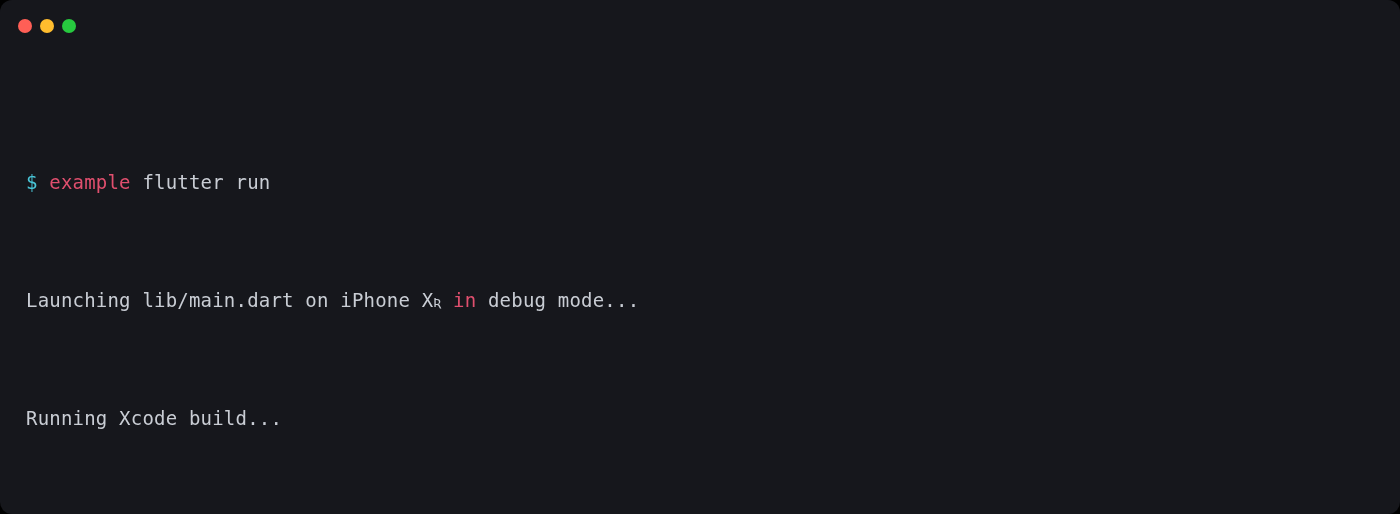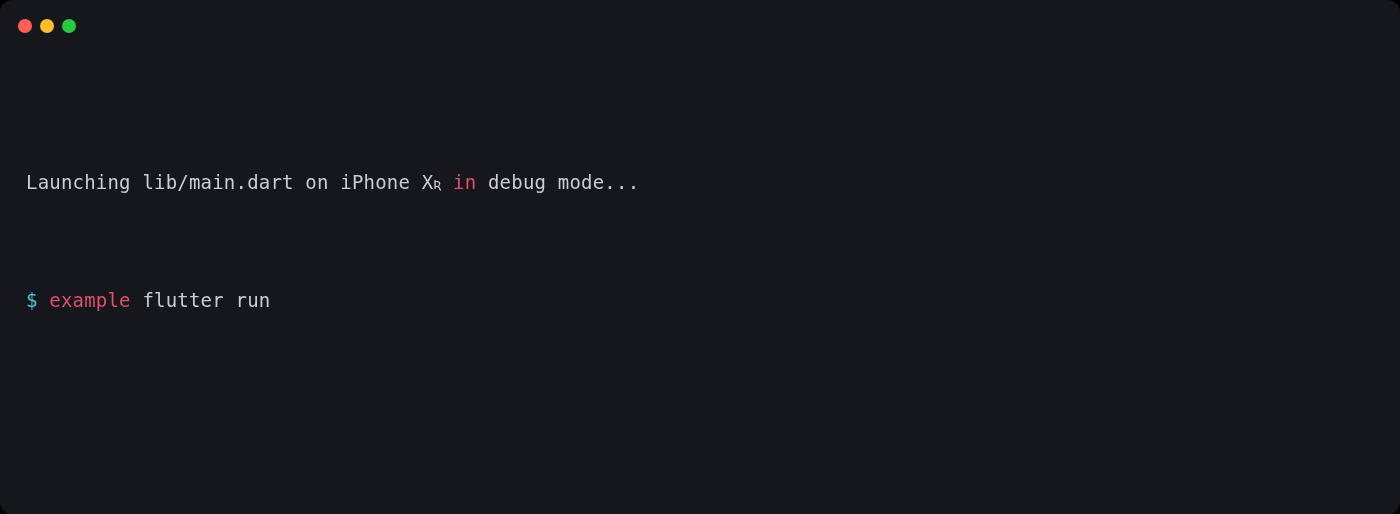--- a/index.html
+++ b/index.html
@@ -59,24 +59,25 @@
 <div class="window">
 
   <div class="titlebar">
     <div class="traffic-dot traffic-close"></div>
     <div class="traffic-dot traffic-min"></div>
     <div class="traffic-dot traffic-max"></div>
   </div>
 
   <div class="terminal">
 
+    <span class="line"><span class="c-prompt">$ </span><span class="c-cmd">example</span><span class="c-dim"> flutter run</span></span>
+
     <span class="line"><span>Launching lib/main.dart on iPhone X</span><span class="sc">ʀ</span><span> </span><span class="c-kw">in</span><span> debug mode...</span></span>
 
-    <span class="line"><span class="c-prompt">$ </span><span class="c-cmd">example</span><span class="c-dim"> flutter run</span></span>
-
+    <span class="line"><span>Running Xcode build...</span></span>
 
     
 
     
 
     
 
     
 
     

